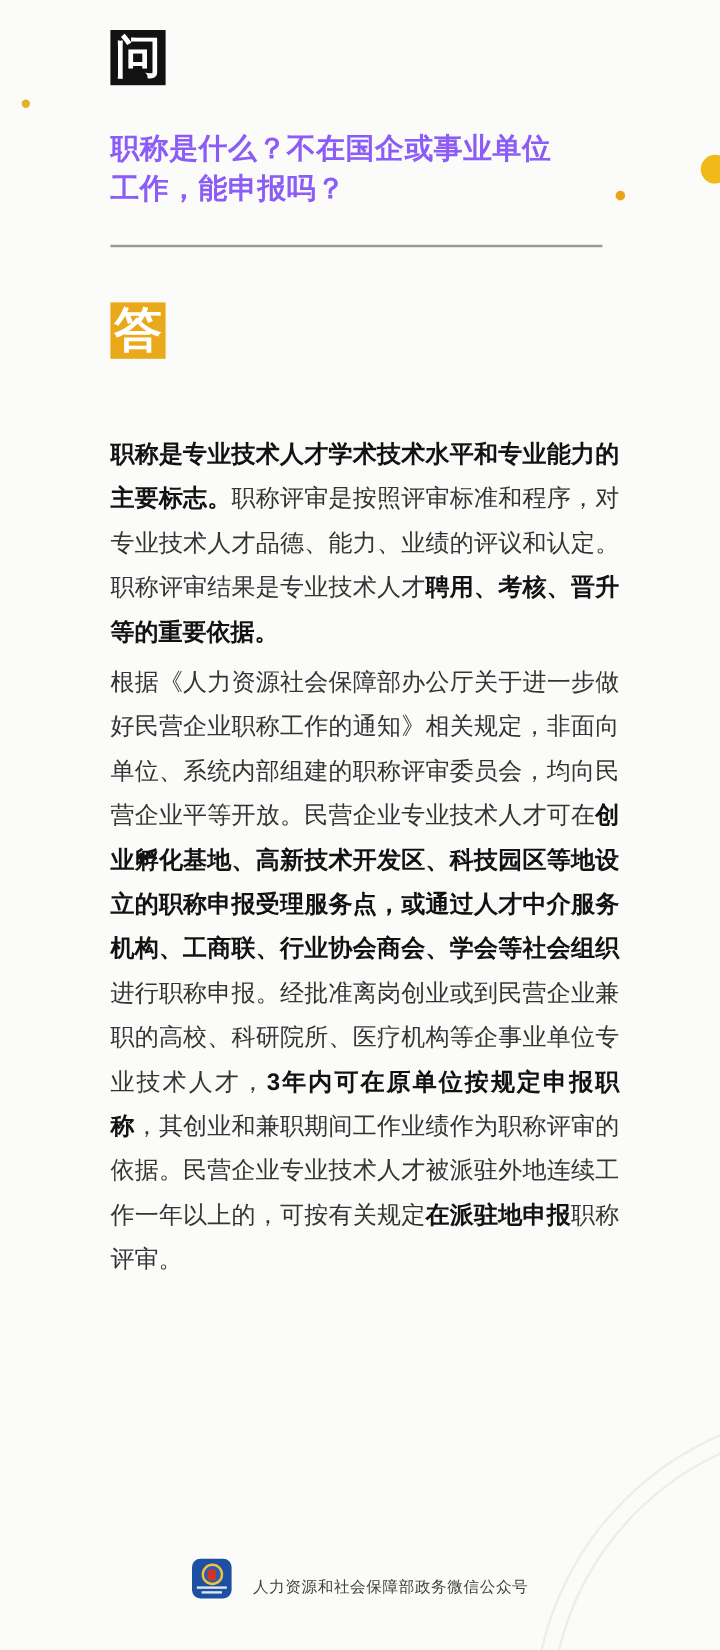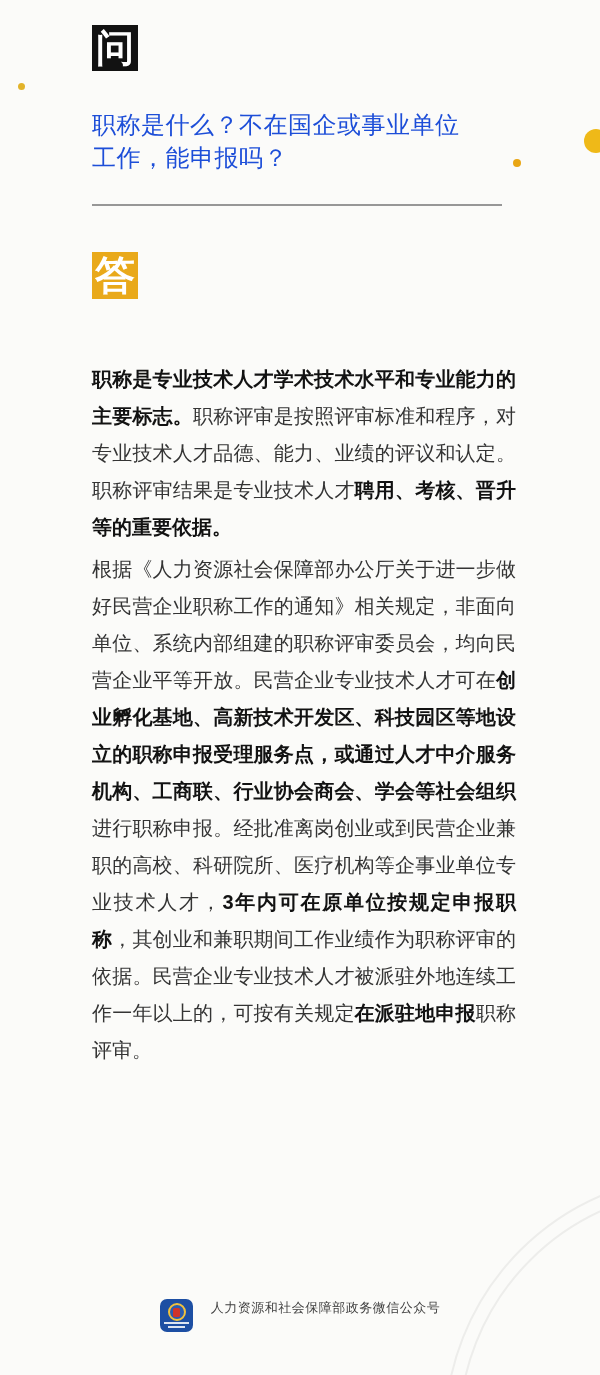--- a/index.html
+++ b/index.html
@@ -32,22 +32,22 @@
     font-weight: 900;
     line-height: 46px;
     text-align: center;
   }
   
   .title {
     margin: 37px 0 0 0;
     max-width: 380px;
     font-size: 24px;
     line-height: 33px;
-    font-weight: 400;
-    color: #1d4ed8;
+    font-weight: 700;
+    color: #8b5cf6;
     letter-spacing: 0.5px;
   }
   
   .divider {
     margin: 30px 0 0 0;
     width: 410px;
     border: none;
     border-top: 2px solid #979797;
   }
   
@@ -81,21 +81,21 @@
     margin-top: 30px;
   }
   
   .footer {
     position: absolute;
     left: 0;
     top: 1299px;
     width: 600px;
     display: flex;
     justify-content: center;
-    align-items: flex-start;
+    align-items: flex-end;
     gap: 18px;
     z-index: 2;
   }
   .badge {
     width: 33px;
     height: 33px;
     border-radius: 7px;
     background: #1d4fa3;
     position: relative;
     flex: 0 0 auto;

